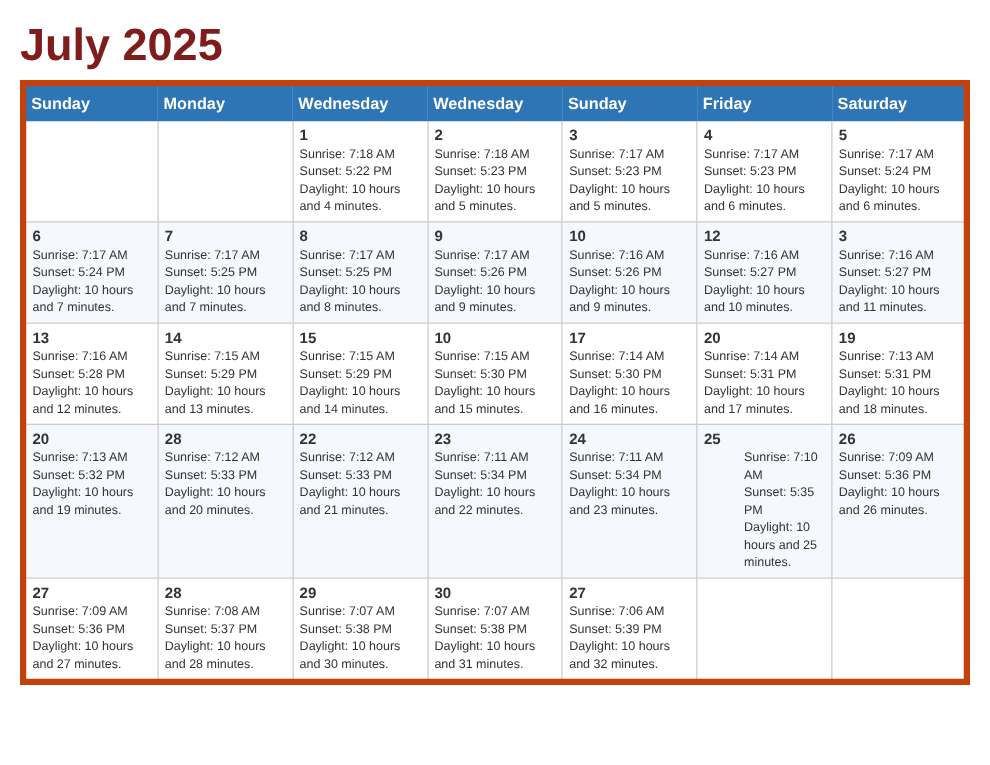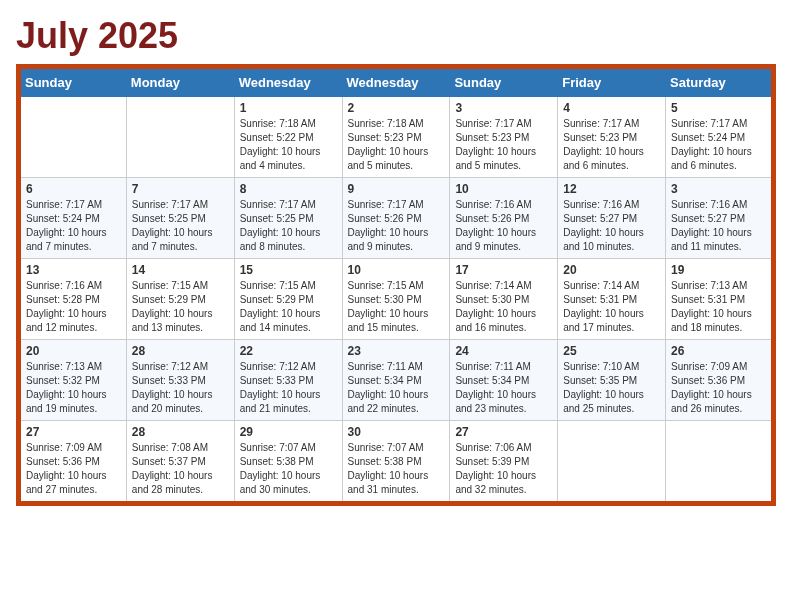--- a/index.html
+++ b/index.html
@@ -267,21 +267,21 @@
 Daylight: 10 hours and 22 minutes.</div>
         </td>
         <td>
           <span class="day-num">24</span>
           <div class="cell-info" style="white-space: pre-line;">Sunrise: 7:11 AM
 Sunset: 5:34 PM
 Daylight: 10 hours and 23 minutes.</div>
         </td>
         <td>
           <span class="day-num">25</span>
-          <div class="cell-info" style="white-space: pre-line;">Sunrise: 7:10 AM
+          <div class="cell-info" style="white-space: pre-line; margin-left: 32px;">Sunrise: 7:10 AM
 Sunset: 5:35 PM
 Daylight: 10 hours and 25 minutes.</div>
         </td>
         <td>
           <span class="day-num">26</span>
           <div class="cell-info" style="white-space: pre-line;">Sunrise: 7:09 AM
 Sunset: 5:36 PM
 Daylight: 10 hours and 26 minutes.</div>
         </td>
       </tr>

